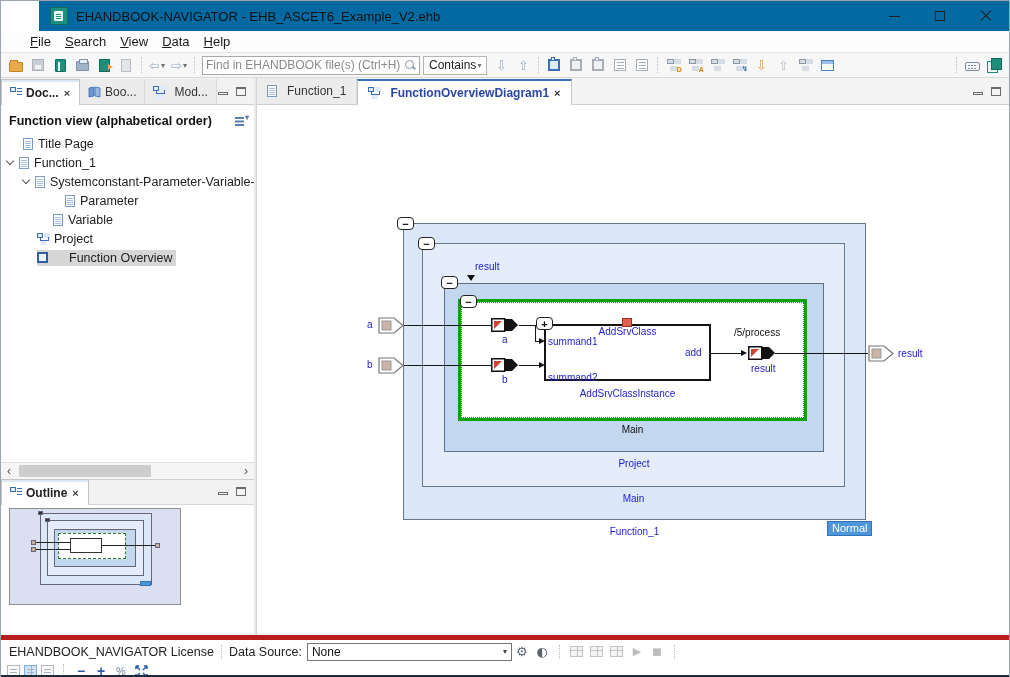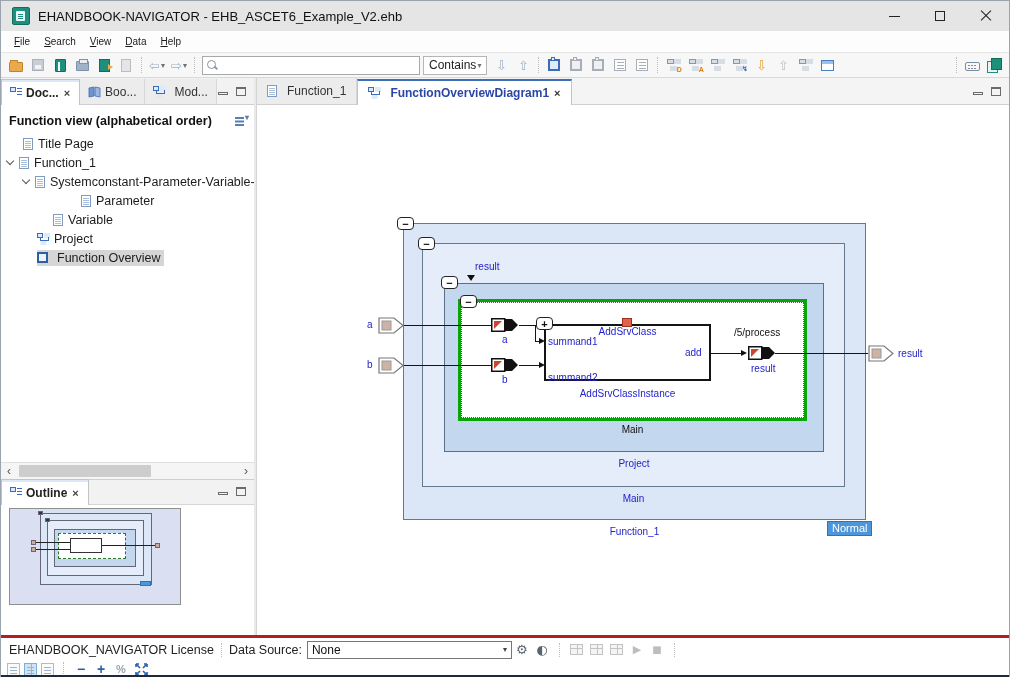--- a/index.html
+++ b/index.html
@@ -1,38 +1,38 @@
 <!DOCTYPE html>
 <html><head>
 <meta charset="utf-8">
 <style>
   * { margin:0; padding:0; box-sizing:border-box; }
   body { font-family:"Liberation Sans", sans-serif; background:#fff; }
   .window { position:relative; width:1010px; height:677px; overflow:hidden;
             border:1px solid #9aa4ae; border-bottom:none; background:#fff; }
 
   
-  .titlebar { height:30px; display:flex; align-items:center; background:#e5e5e5; }
+  .titlebar { height:30px; display:flex; align-items:center; background:#0369a1;margin-left:38px; }
   .app-icon { width:18px; height:18px; margin:0 8px 0 11px; background:#1d8f7c; border:1px solid #136b5c;
               border-radius:2px; position:relative; }
   .app-icon::before { content:""; position:absolute; left:3px; top:3px; width:9px; height:10px;
               background:#eafaf6; border-radius:1px; }
   .app-icon::after { content:""; position:absolute; left:5px; top:6px; width:5px; height:1px;
               background:#1d8f7c; box-shadow:0 2px 0 #1d8f7c, 0 4px 0 #1d8f7c; }
   .title-text { font-size:13px; color:#111; }
   .win-controls { margin-left:auto; display:flex; height:100%; }
   .win-btn { width:46px; height:100%; display:flex; align-items:center; justify-content:center; }
   .glyph-min { width:11px; height:1px; background:#222; }
   .glyph-max { width:10px; height:10px; border:1px solid #222; }
   .glyph-close { position:relative; width:12px; height:12px; }
   .glyph-close::before,.glyph-close::after { content:""; position:absolute; left:-1px; top:5px; width:14px; height:1px; background:#222; }
   .glyph-close::before { transform:rotate(45deg); } .glyph-close::after { transform:rotate(-45deg); }
 
   
-  .menubar { height:21px; display:flex; align-items:center; padding-left:6px; background:#fdfdfd; font-size:10px; color:#1a1a1a; }
+  .menubar { height:21px; display:flex; align-items:center; padding-left:22px; background:#fdfdfd; font-size:13px; color:#1a1a1a; }
   .menu-item { display:inline-block; padding:2px 7px; }
   .menu-item::first-letter { text-decoration:underline; }
 
   
   .toolbar { height:26px; display:flex; align-items:center; background:#f7f7f7;
              border-top:1px solid #e6e6e6; border-bottom:1px solid #d9d9d9; padding:0 4px; font-size:12px; }
   .tbtn { min-width:20px; height:22px; display:flex; align-items:center; justify-content:center; margin:0 1px; border-radius:2px; }
   .tsep { width:1px; height:16px; margin:0 4px; border-left:1px dotted #bfbfbf; }
   .arrow-glyph { font-family:"DejaVu Sans", sans-serif; font-size:13px; color:#9fb0c4; line-height:1; }
   .dim { color:#b9c2cc; }
@@ -100,21 +100,21 @@
   .hdr-menu-ic::before { content:""; position:absolute; left:0; top:1px; width:9px; height:1.5px; background:#5b7fae;
                           box-shadow:0 3.5px 0 #5b7fae, 0 7px 0 #5b7fae; }
   .hdr-menu-ic::after { content:"▾"; position:absolute; right:-1px; top:-3px; font-size:8px; color:#5b7fae; }
   .filter-box { display:flex; align-items:center; gap:4px; height:18px; margin:2px 5px 4px 4px; border:1px solid #b9b9b9; background:#fff; padding:0 4px; }
   .filter-box input { border:none; outline:none; flex:1; font-size:12px; font-family:"Liberation Sans",sans-serif; background:transparent; color:#333; min-width:0; }
   .filter-box input::placeholder { color:#9a9a9a; }
 
   
   .tree { flex:1; overflow:hidden; font-size:12.5px; color:#1c1c1c; padding-top:2px; }
   .trow { display:flex; align-items:center; height:19px; white-space:nowrap; overflow:hidden; }
-  .trow .sel { background:#d6d6d6; padding:1px 3px 1px 0; display:flex; align-items:center; gap:4px; }
+  .trow .sel { background:#d6d6d6; padding:1px 3px 1px 0; display:flex; align-items:center; gap:16px; }
   .twisty { width:6px; height:6px; border-right:1.4px solid #555; border-bottom:1.4px solid #555;
             transform:rotate(45deg); margin:-3px 6px 0 2px; flex:0 0 auto; }
   .i-doc { width:10px; height:12px; background:#fff; border:1px solid #7f9cc0; position:relative; flex:0 0 auto; margin-right:5px; }
   .i-doc::before { content:""; position:absolute; left:1px; top:2px; width:6px; height:1px; background:#a8c0dd;
                    box-shadow:0 2px 0 #a8c0dd, 0 4px 0 #a8c0dd, 0 6px 0 #a8c0dd; }
   .i-proj { width:13px; height:12px; position:relative; flex:0 0 auto; margin-right:4px; }
   .i-proj::before { content:""; position:absolute; left:0; top:0; width:4px; height:3px; border:1px solid #3a6db5; background:#dceafc;
                     box-shadow:7px 0 0 #dceafc, 3.5px 7px 0 #dceafc; }
   .i-proj::after { content:""; position:absolute; left:3px; top:4px; width:7px; height:3px; border-bottom:1px solid #3a6db5;
                    border-left:1px solid #3a6db5; border-right:1px solid #3a6db5; }
@@ -163,21 +163,21 @@
   .arr-r { position:absolute; width:0; height:0; border-top:3.5px solid transparent; border-bottom:3.5px solid transparent;
            border-left:6px solid #111; z-index:4; }
   .ev-arrow { position:absolute; width:0; height:0; border-left:4px solid transparent; border-right:4px solid transparent;
               border-top:6px solid #111; z-index:4; }
   .red-sq { position:absolute; width:10px; height:9px; background:#e2604e; border:1px solid #a03020; z-index:6; }
   .dsvg { position:absolute; z-index:4; }
   .mode-badge { position:absolute; font-size:11px; color:#fff; background:#4d96d9; border:1px solid #2f74b8;
                 padding:0 4px 1px 4px; z-index:5; }
 
   
-  .statusbar { height:43px; border-top:3px solid #b91c1c; background:#fff; position:relative; }
+  .statusbar { height:43px; border-top:5px solid #b91c1c; background:#fff; position:relative; }
   .sb-row1 { height:23px; display:flex; align-items:center; font-size:12.5px; color:#222; padding-left:8px; }
   .sb-row2 { height:17px; display:flex; align-items:center; padding-left:4px; border-bottom:1px solid #e2e2e2; }
   .sb-sep { width:1px; height:14px; border-left:1px dotted #bdbdbd; margin:0 7px; }
   .ds-select { width:205px; height:18px; border:1px solid #767676; background:#fff; display:flex; align-items:center;
                font-size:12px; color:#111; padding:0 4px; margin-left:5px; }
   .ds-select .caret { margin-left:auto; font-size:8px; color:#444; }
   .sb-ic { min-width:18px; height:16px; display:flex; align-items:center; justify-content:center; margin:0 1px; }
   .gicon { font-family:"DejaVu Sans", sans-serif; font-size:13px; line-height:1; }
   .mini-grid { width:13px; height:11px; border:1px solid #c3c3c3; background:#f4f4f4; position:relative; }
   .mini-grid::before { content:""; position:absolute; left:0; top:3px; right:0; height:1px; background:#c3c3c3; }
@@ -242,20 +242,21 @@
     <span class="tbtn">
         <span class="arrow-glyph">⇦</span>
         <span class="dd">▾</span>
       </span>
     <span class="tbtn">
         <span class="arrow-glyph">⇨</span>
         <span class="dd">▾</span>
       </span>
     <span class="tsep"></span>
     <span class="find-box">
+      <input placeholder="Find in EHANDBOOK file(s) (Ctrl+H)" style="">
       <span class="mag"></span>
     </span>
     <span class="contains-dd">
       <span>Contains</span>
       <span class="dd">▾</span>
     </span>
     <span class="tbtn">
         <span class="arrow-glyph">⇩</span>
       </span>
     <span class="tbtn">
@@ -358,21 +359,21 @@
         <div class="trow" style="padding-left:4px;">
           <span class="twisty"></span>
           <span class="i-doc"></span>
           <span>Function_1</span>
         </div>
         <div class="trow" style="padding-left:20px;">
           <span class="twisty"></span>
           <span class="i-doc"></span>
           <span>Systemconstant-Parameter-Variable-C</span>
         </div>
-        <div class="trow" style="padding-left:80px;">
+        <div class="trow" style="padding-left:64px;">
           <span class="i-doc"></span>
           <span>Parameter</span>
         </div>
         <div class="trow" style="padding-left:52px;">
           <span class="i-doc"></span>
           <span>Variable</span>
         </div>
         <div class="trow" style="padding-left:36px;">
           <span class="i-proj"></span>
           <span>Project</span>

